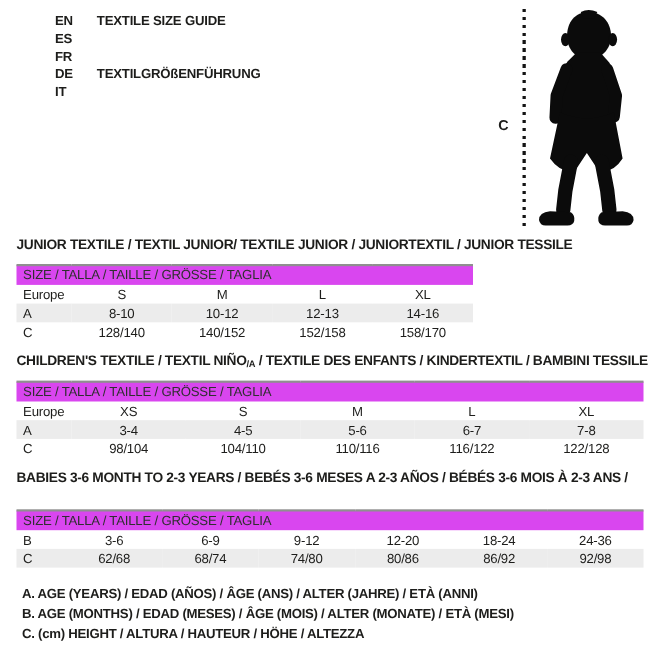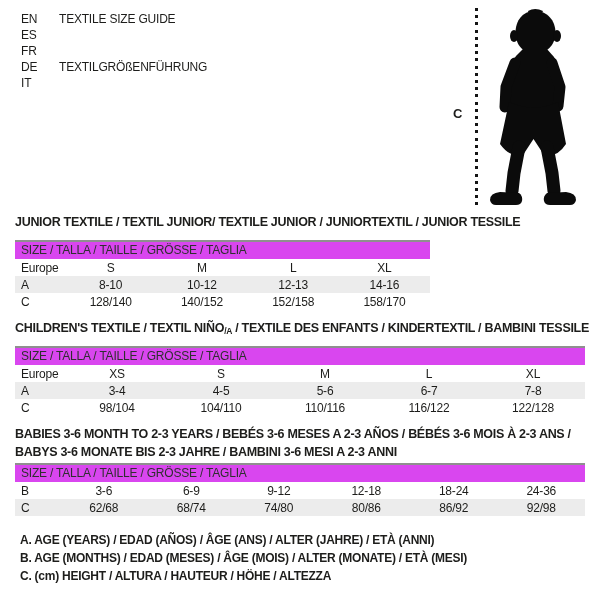--- a/index.html
+++ b/index.html
@@ -6,21 +6,21 @@
   body{
     width:600px;height:600px;position:relative;overflow:hidden;
     background:#ffffff;color:#1d1d1b;
     font-family:"Liberation Sans",sans-serif;
     -webkit-font-smoothing:antialiased;
   }
   .abs{position:absolute;}
 
   
   .langs{left:21px;top:12px;}
-  .lang-row{display:flex;font-size:12px;font-weight:400;letter-spacing:-0.2px;line-height:15.9px;white-space:nowrap;}
+  .lang-row{display:flex;font-size:12px;font-weight:700;letter-spacing:-0.2px;line-height:15.9px;white-space:nowrap;margin-left:29px;}
   .lang-code{width:38px;flex:0 0 38px;}
 
   
   .dotline{
     left:475px;top:8px;width:3px;height:200px;
     background:repeating-linear-gradient(to bottom,#141414 0 3px,transparent 3px 7.2px);
   }
   .fig-label{left:453px;top:106px;font-size:13px;font-weight:600;}
   .baby{left:483px;top:6px;}
 
@@ -180,21 +180,20 @@
       <td>104/110</td>
       <td>110/116</td>
       <td>116/122</td>
       <td>122/128</td>
     </tr>
   </tbody>
 </table>
 
 <div class="abs sec-title" style="top:426px;">
   <div>BABIES 3-6 MONTH TO 2-3 YEARS / BEBÉS 3-6 MESES A 2-3 AÑOS / BÉBÉS 3-6 MOIS À 2-3 ANS /</div>
-  <div>BABYS 3-6 MONATE BIS 2-3 JAHRE / BAMBINI 3-6 MESI A 2-3 ANNI</div>
 </div>
 <table class="sizetable t3">
   <colgroup>
       <col class="c-label">
       <col>
       <col>
       <col>
       <col>
       <col>
       <col>
@@ -203,21 +202,21 @@
     <tr>
         <th class="bar" colspan="7">SIZE / TALLA / TAILLE / GRÖSSE / TAGLIA</th>
       </tr>
   </thead>
   <tbody>
     <tr>
       <td class="lbl">B</td>
       <td>3-6</td>
       <td>6-9</td>
       <td>9-12</td>
-      <td>12-18</td>
+      <td>12-20</td>
       <td>18-24</td>
       <td>24-36</td>
     </tr>
     <tr class="shaded">
       <td class="lbl">C</td>
       <td>62/68</td>
       <td>68/74</td>
       <td>74/80</td>
       <td>80/86</td>
       <td>86/92</td>

